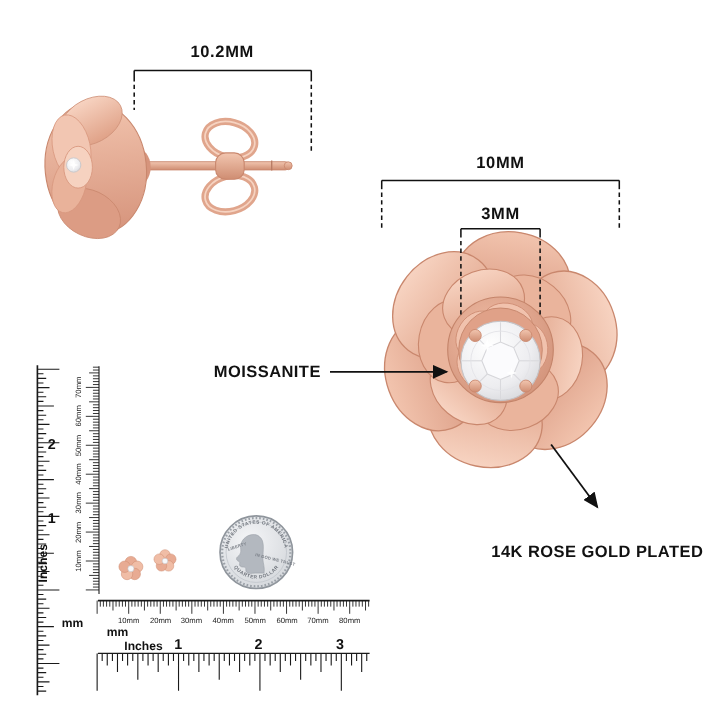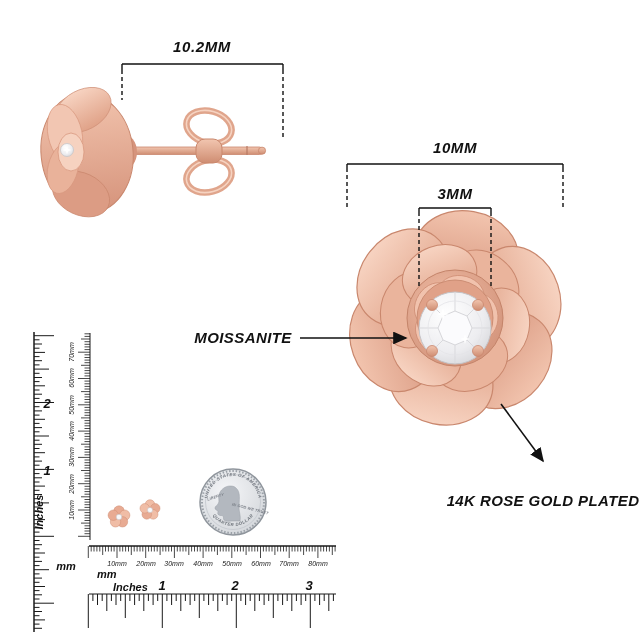--- a/index.html
+++ b/index.html
@@ -1,17 +1,17 @@
 <!DOCTYPE html>
 <html><head>
 <meta charset="utf-8">
 <style>
   html,body{margin:0;padding:0;background:#ffffff;}
   .canvas{position:relative;width:640px;height:640px;background:#ffffff;overflow:hidden;
-          font-family:"Liberation Sans",sans-serif;font-style:italic;}
+          font-family:"Liberation Sans",sans-serif;}
   svg text{font-family:"Liberation Sans",sans-serif;fill:#111111;}
   .dim{font-size:15px;font-weight:bold;letter-spacing:.6px;}
   .callout{font-size:15px;font-weight:bold;letter-spacing:.4px;}
   .rlbl-s{font-size:7px;fill:#1a1a1a;}
   .rlbl-b{font-size:11px;font-weight:bold;}
   .rnum{font-size:13px;font-weight:bold;}
   .coin-arc{font-size:4.4px;fill:#6f747c;letter-spacing:.45px;font-weight:bold;}
   .coin-sm{font-size:3.8px;fill:#7a7f87;letter-spacing:.2px;font-weight:bold;}
 </style>
 </head>

